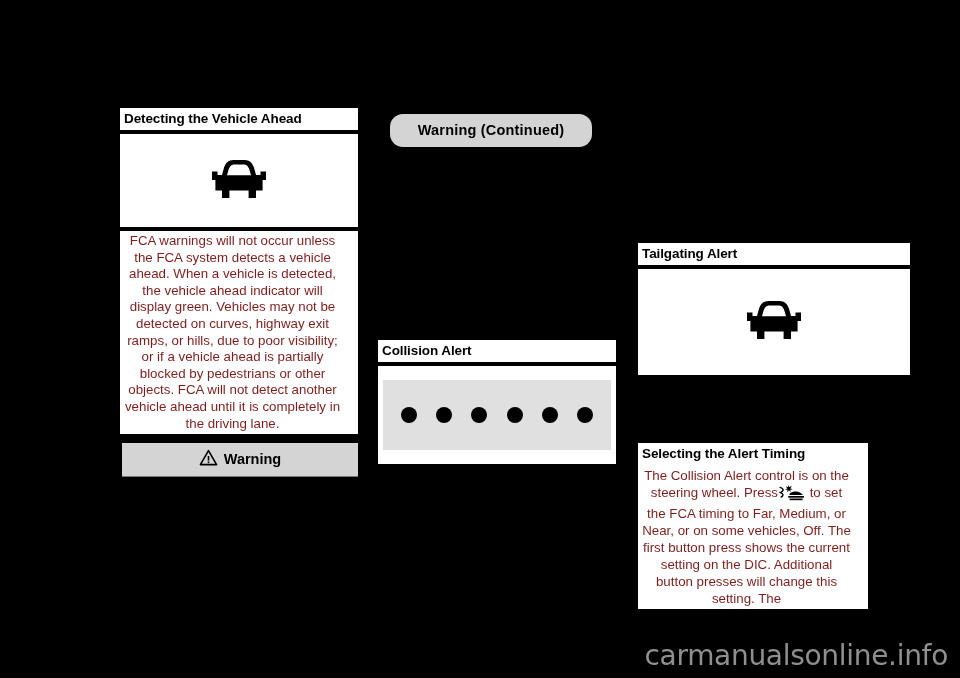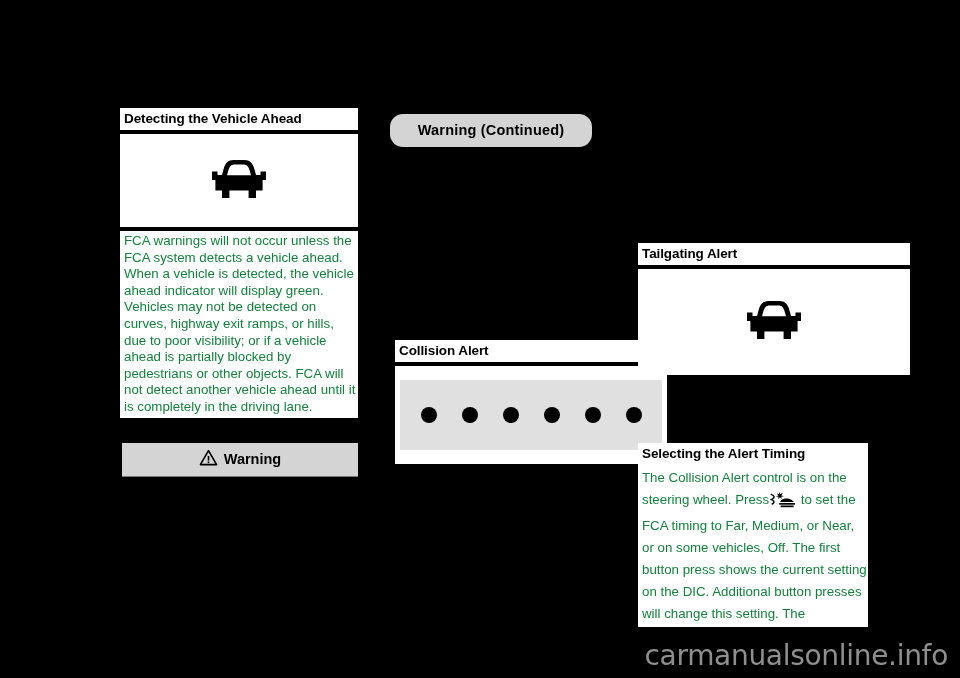--- a/index.html
+++ b/index.html
@@ -43,25 +43,25 @@
 
   .figure-box {
     background: #ffffff;
     display: flex;
     align-items: center;
     justify-content: center;
   }
 
   .body-text {
     background: #ffffff;
-    color: #15803d;
+    color: #7f1d1d;
     font-size: 13.3px;
     line-height: 16.6px;
-    padding: 2px 0 2px 4px;
-    text-align: left;
+    padding: 2px 17px 2px 4px;
+    text-align: center;
   }
 
   .warn-bar {
     background: #d4d4d4;
     color: #000000;
     font-weight: bold;
     font-size: 14.5px;
     text-align: center;
     padding: 6px 4px 7px 4px;
     display: flex;
@@ -147,21 +147,21 @@
       </span>
       <span>Warning</span>
     </div>
 
   </div>
 
   <div class="col" style="left:378px;">
 
     <div class="warn-bar-plain" style="position:absolute; top:114px; left:12px; width:202px; box-sizing:border-box;border-radius:13px;">Warning  (Continued)</div>
 
-    <div style="position:absolute; top:340px; left:0; width:272px;margin-left:17px;">
+    <div style="position:absolute; top:340px; left:0; width:238px;">
       <div class="section-head">Collision Alert</div>
       <div style="height:4px;"></div>
       <div class="figure-box" style="height:98px; padding:0 5px; box-sizing:border-box;">
         <div class="gray-band" style="width:100%;">
           <span class="dot"></span>
           <span class="dot"></span>
           <span class="dot"></span>
           <span class="dot"></span>
           <span class="dot"></span>
           <span class="dot"></span>
@@ -181,21 +181,21 @@
           <svg width="60" height="44" viewBox="0 0 60 44" aria-hidden="true">
             <path fill="#000000" d="M14.5 12.5 C16.2 5.6 19.3 3.2 24.5 3.0 L35.5 3.0 C40.7 3.2 43.8 5.6 45.5 12.5 L47.0 18.0 L51.5 18.0 L51.5 14.6 L57.0 14.6 L57.0 23.0 L53.6 23.0 L53.6 33.6 L47.0 33.6 L47.0 41.0 L39.6 41.0 L39.6 33.6 L20.4 33.6 L20.4 41.0 L13.0 41.0 L13.0 33.6 L6.4 33.6 L6.4 23.0 L3.0 23.0 L3.0 14.6 L8.5 14.6 L8.5 18.0 L13.0 18.0 Z"></path>
             <path fill="#ffffff" d="M19.2 14.0 C20.5 9.3 22.2 7.6 25.4 7.5 L34.6 7.5 C37.8 7.6 39.5 9.3 40.8 14.0 L42.0 18.3 L18.0 18.3 Z"></path>
           </svg>
         </span>
       </div>
     </div>
 
     <div style="position:absolute; top:443px; left:0; width:230px;">
       <div class="section-head">Selecting the Alert Timing</div>
-      <div class="body-text" style="line-height:22px;">
+      <div class="body-text" style="line-height:17px;">
         <span>The Collision Alert control is on the steering wheel. Press</span><span class="inline-icon">
           <svg width="26" height="17" viewBox="0 0 26 17" aria-hidden="true">
             <path fill="#000000" d="M8.8 0.6 L10.2 3.0 L12.8 2.0 L11.4 4.4 L13.9 5.3 L11.2 5.7 L11.8 8.1 L9.9 6.3 L8.3 8.3 L8.5 5.8 L5.9 5.6 L8.3 4.4 L6.8 2.2 L9.2 3.3 Z"></path>
             <path fill="none" stroke="#000000" stroke-width="1.5" stroke-linecap="round" d="M1.2 3.4 C4.4 4.6 5.2 6.4 2.4 8.0"></path>
             <path fill="none" stroke="#000000" stroke-width="1.5" stroke-linecap="round" d="M0.9 8.4 C4.2 9.6 5.0 11.4 2.2 13.0"></path>
             <path fill="#000000" d="M11.0 9.2 C13.6 7.0 19.4 7.0 22.0 9.2 L24.0 11.1 L10.2 11.1 Z"></path>
             <rect x="9.2" y="12.0" width="15.8" height="1.7" fill="#000000"></rect>
             <rect x="10.6" y="14.5" width="13.0" height="1.7" fill="#000000"></rect>
           </svg>
         </span> <span>to set the FCA timing to Far, Medium, or Near, or on some vehicles, Off. The first button press shows the current setting on the DIC. Additional button presses will change this setting. The</span>

